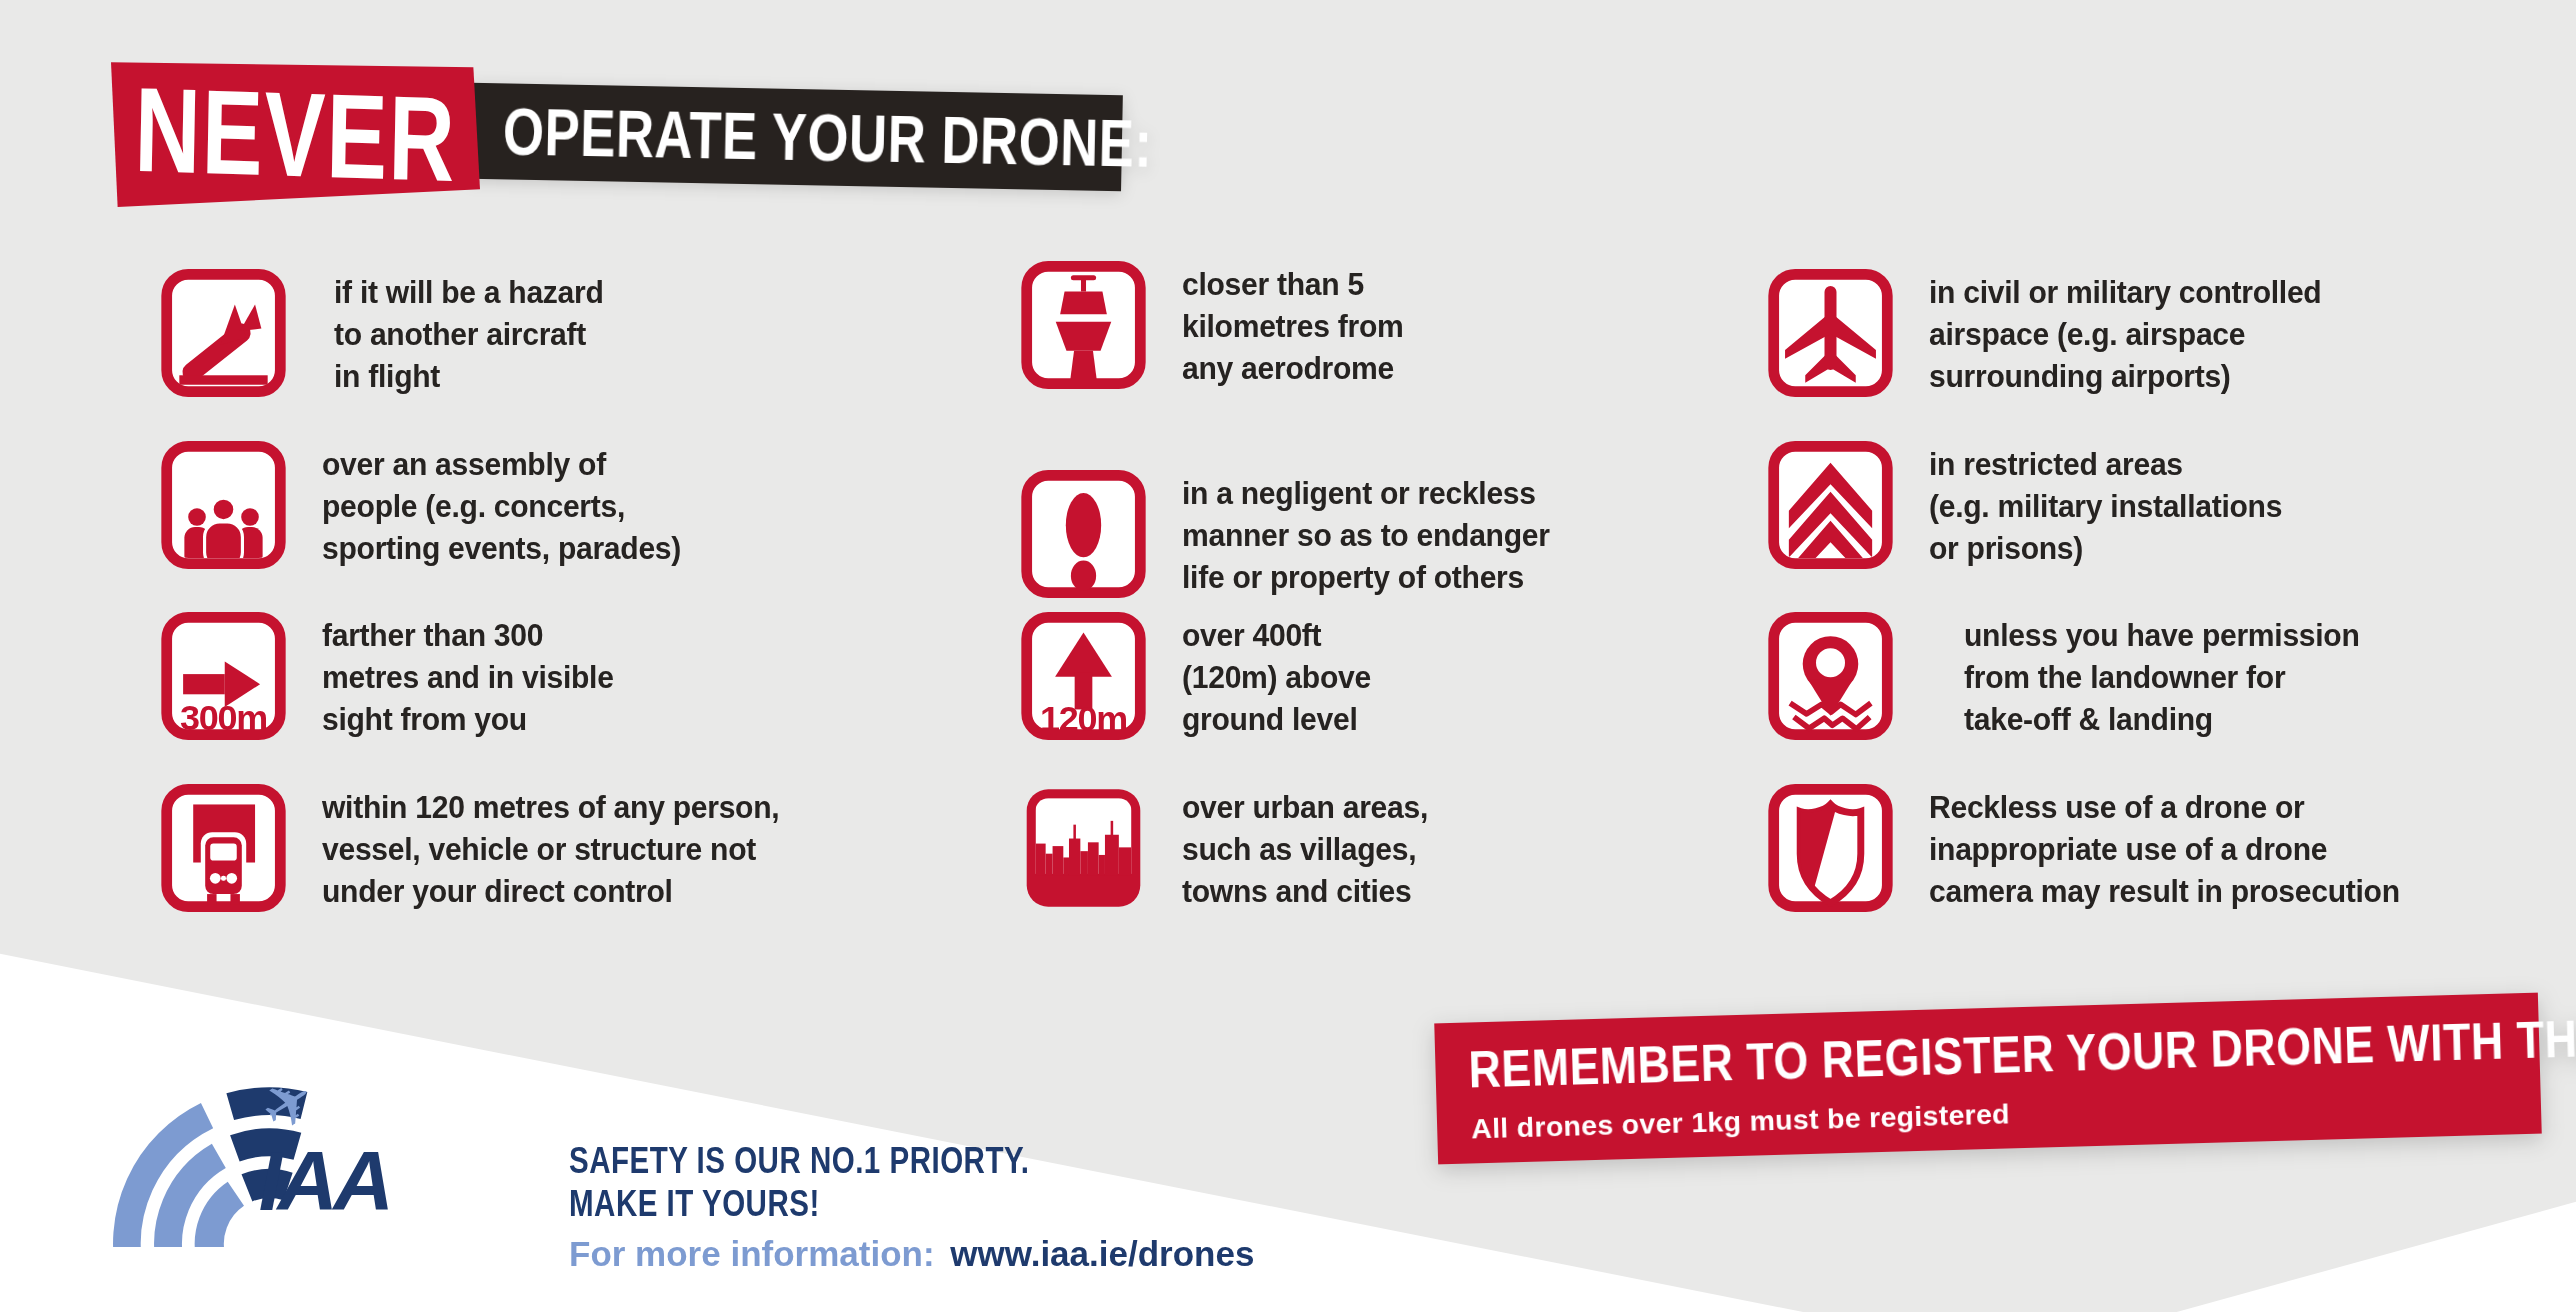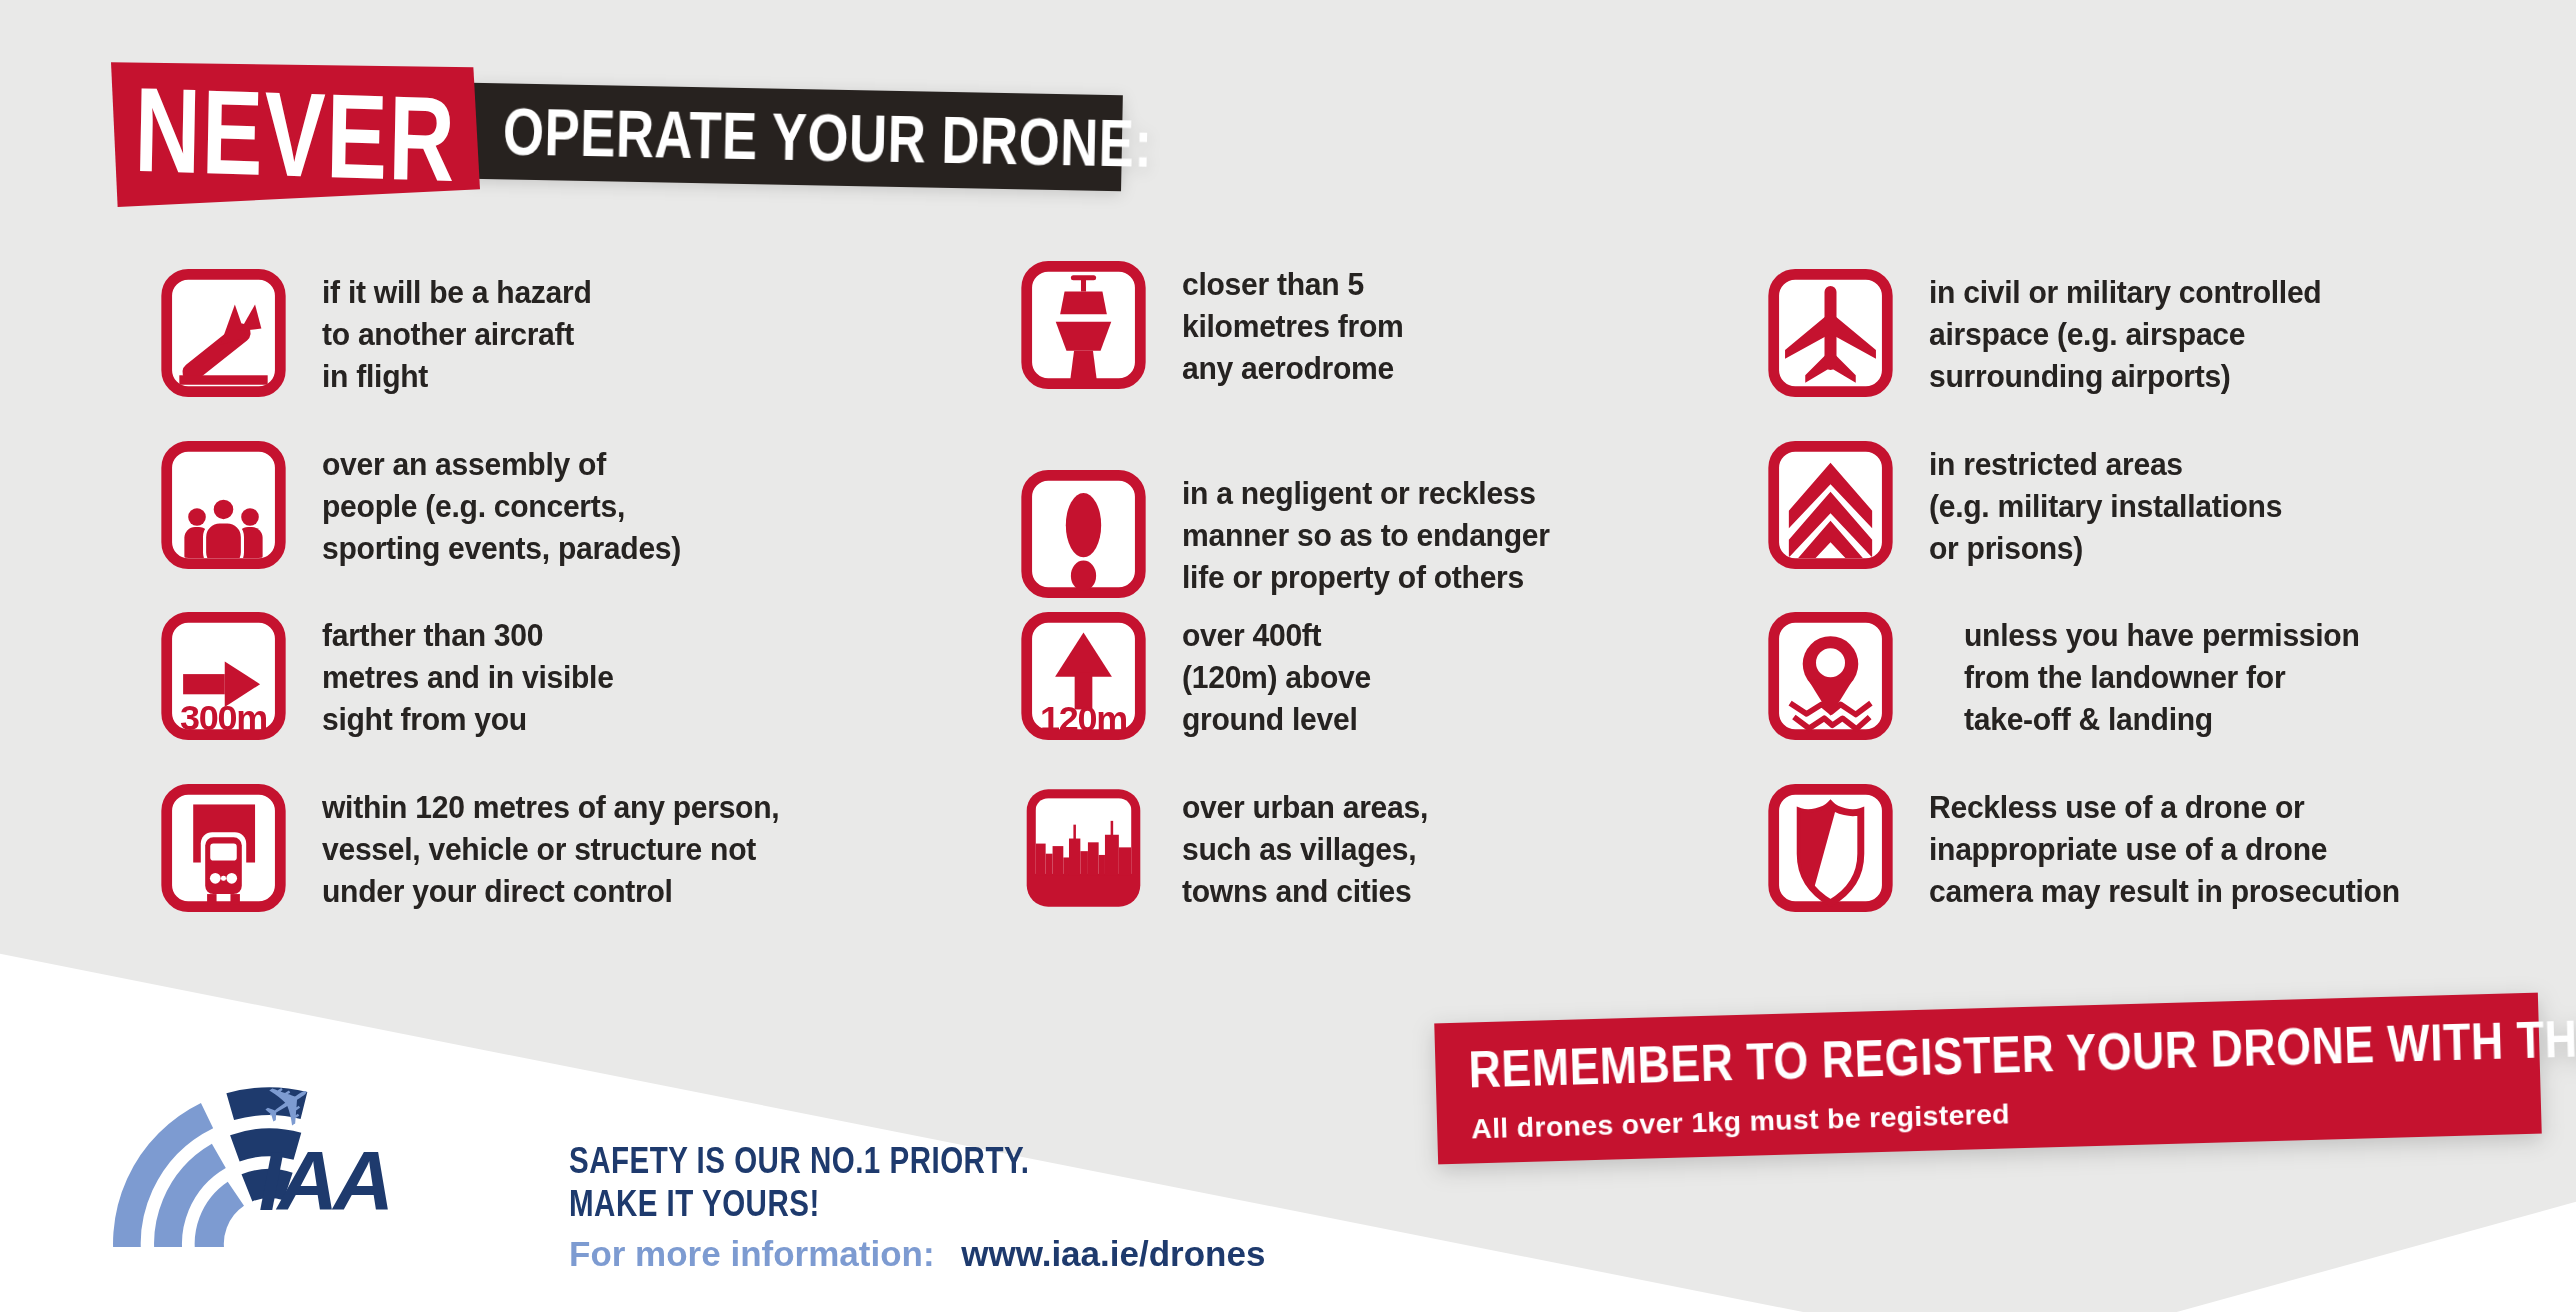--- a/index.html
+++ b/index.html
@@ -58,21 +58,21 @@
   
   .iaa-logo{position:absolute;left:108px;top:1044px;width:304px;height:203px;}
   .safety-block{
     position:absolute;left:569px;top:1139px;
     color:var(--navy);font-weight:700;font-size:36px;line-height:43px;
     letter-spacing:0.6px;white-space:nowrap;
     transform:scaleX(.82);transform-origin:left top;
   }
   .info-line{position:absolute;left:569px;top:1234px;font-size:35px;font-weight:700;white-space:nowrap;}
   .info-prefix{color:var(--lblue);}
-  .info-url{color:var(--navy);margin-left:17px;}
+  .info-url{color:var(--navy);margin-left:6px;}
 
   .banner{
     position:absolute;left:1436px;top:1008px;width:1104px;height:141px;
     background:var(--red);transform:rotate(-1.6deg);
     filter:drop-shadow(0 6.3px 11.4px rgba(0,0,0,.18));
   }
   .banner-title{
     position:absolute;left:33px;top:16.5px;color:#fff;font-weight:700;
     font-size:52px;letter-spacing:0.6px;white-space:nowrap;
     transform:scaleX(.86);transform-origin:left top;
@@ -91,21 +91,21 @@
   <div class="wedge wedge-right"></div>
 
   <div class="operate-box">
     <span class="operate-text">OPERATE YOUR DRONE:</span>
   </div>
   <div class="never-box">
     <span class="never-text">NEVER</span>
   </div>
 
   <div id="rules-grid">
-      <div class="rule-item" style="left: 160px; top: 268px;">
+      <div class="rule-item" style="left: 160px; top: 268px; gap: 12px;">
         <div class="rule-icon">
           <svg viewBox="0 0 200 206" xmlns="http://www.w3.org/2000/svg">
             <rect x="10" y="10" width="180" height="186" rx="34" fill="#fff" stroke="#c5122f" stroke-width="17"></rect>
       <path d="M50 165 L128 103" stroke="#c5122f" stroke-width="30" stroke-linecap="round" fill="none"></path>
       <g fill="#c5122f">
         <polygon points="95,122 118,58 136,110"></polygon>
         <polygon points="126,100 150,58 160,96"></polygon>
         <rect x="30" y="170" width="140" height="15"></rect>
       </g>
           </svg>

